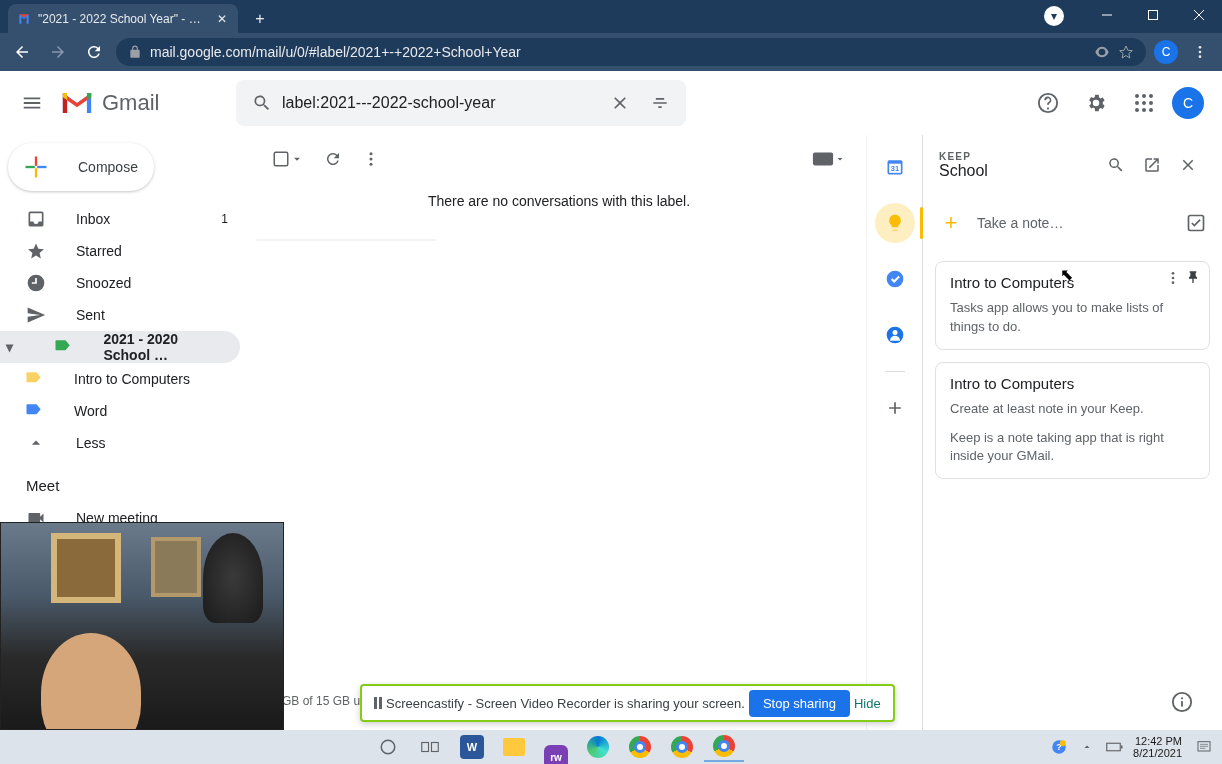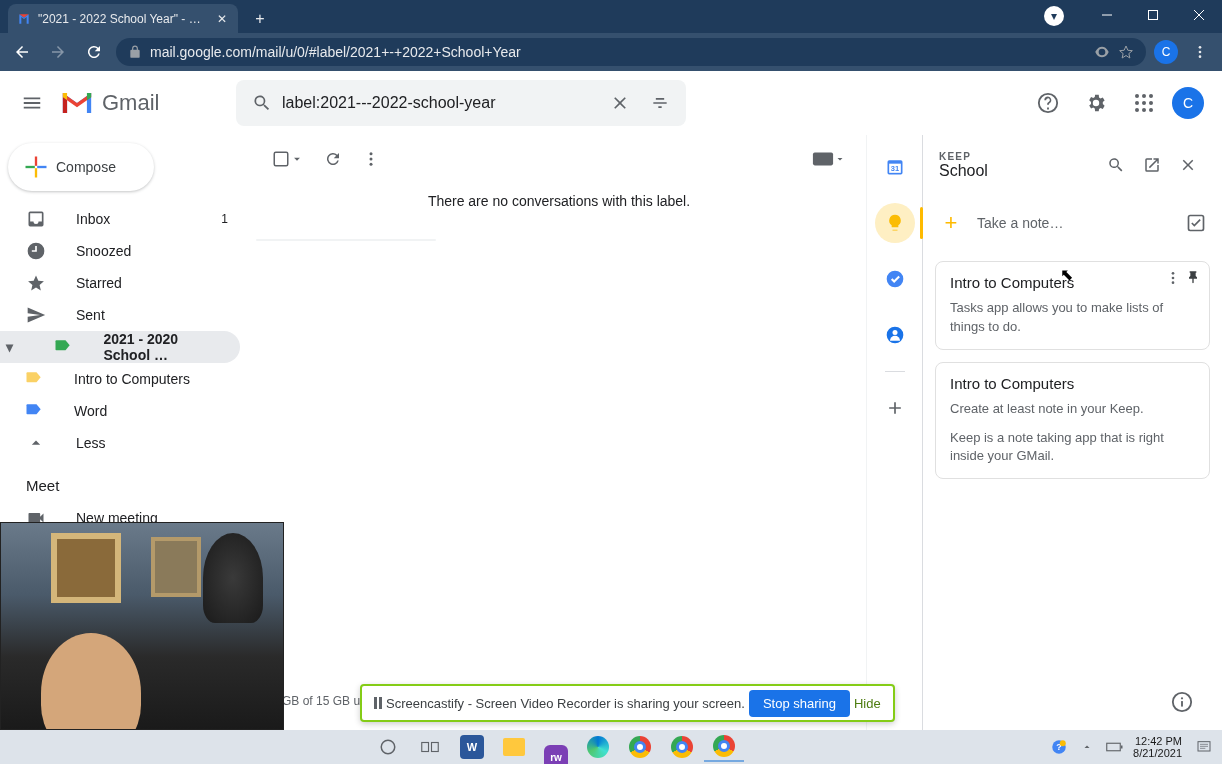--- a/index.html
+++ b/index.html
@@ -33,21 +33,21 @@
 .gm-search { flex: 0 0 450px; height: 46px; background: #f1f3f4; border-radius: 8px; display: flex; align-items: center; padding: 0 6px; }
 .gm-search-ic { width: 40px; display: flex; justify-content: center; color: #5f6368; }
 .gm-search-input { flex: 1; border: none; background: transparent; font-size: 16px; color: #202124; outline: none; }
 .gm-header-right { margin-left: auto; display: flex; align-items: center; gap: 8px; padding-right: 10px; }
 .gm-ic-btn { width: 40px; height: 40px; display: flex; align-items: center; justify-content: center; color: #5f6368; border-radius: 50%; }
 .gm-avatar { width: 32px; height: 32px; border-radius: 50%; background: #1a73e8; color: #fff; display: flex; align-items: center; justify-content: center; font-size: 14px; font-weight: 500; }
 
 
 .main { display: flex; height: calc(100% - 33px - 38px - 64px - 34px); }
 .sidebar { width: 256px; padding-top: 8px; }
-.compose { margin: 0 0 12px 8px; height: 48px; width: 146px; border-radius: 24px; box-shadow: 0 1px 3px rgba(60,64,67,.3); display: flex; align-items: center; gap: 6px; padding-left: 14px; color: #3c4043; font-size: 14px; font-weight: 500; background:#fff;}
+.compose { margin: 0 0 12px 8px; height: 48px; width: 146px; border-radius: 24px; box-shadow: 0 1px 3px rgba(60,64,67,.3); display: flex; align-items: center; gap: 28px; padding-left: 14px; color: #3c4043; font-size: 14px; font-weight: 500; background:#fff;}
 .nav-item { height: 32px; display: flex; align-items: center; gap: 30px; padding-left: 26px; padding-right: 12px; border-radius: 0 16px 16px 0; color: #202124; font-size: 14px; margin-right: 16px; }
 .nav-item.active { background: #e8eaed; font-weight: 700; }
 .nav-item.sub { padding-left: 52px; }
 .nav-ic { width: 20px; color: #5f6368; display:flex;}
 .nav-item.active .nav-ic { color: #202124; }
 .nav-count { margin-left: auto; font-size: 12px; }
 .nav-expand { width: 20px; margin-left: -20px; color:#5f6368;}
 .meet-hdr { padding: 18px 0 8px 26px; font-size: 15px; font-weight: 500; color: #202124; }
 
 .content { flex: 1; min-width: 0; padding-right: 4px; position:relative;}
@@ -86,21 +86,21 @@
 
 .webcam { position: absolute; left: 0; bottom: 34px; width: 284px; height: 208px; background: linear-gradient(#6a7a8a 0%, #4a5a6a 35%, #2a2a2a 65%, #1a1a1a 100%); z-index: 50; overflow: hidden; border:1px solid #222;}
 .webcam::before { content:''; position:absolute; left:40px; top:110px; width:100px; height:120px; background:#d4a67a; border-radius:50% 50% 40% 40%;}
 .frame1 { position:absolute; left:50px; top:10px; width:70px; height:70px; background:#8a6a3a; border:6px solid #d4b67a;}
 .frame2 { position:absolute; left:150px; top:14px; width:50px; height:60px; background:#8a7a5a; border:4px solid #b49a6a;}
 .lamp { position:absolute; right:20px; top:10px; width:60px; height:90px; background:radial-gradient(ellipse at center,#3a3a3a,#1a1a1a); border-radius:50% 50% 20% 20%;}
 
 
 .sharebar { position: absolute; left: 360px; bottom: 42px; height: 38px; background: #fff; border: 2px solid #84cc16; border-radius: 4px; box-shadow: 0 2px 6px rgba(0,0,0,.2); display: flex; align-items: center; padding: 0 12px; gap: 4px; font-size: 13px; color: #3c4043; z-index: 40; }
 .sharebar .stop { background: #1a73e8; color: #fff; padding: 6px 14px; border-radius: 4px; font-weight: 500; }
-.sharebar .hide { color: #4d7c0f; }
+.sharebar .hide { color: #0f766e; }
 .pause { display:flex; gap:2px;}
 .pause span{width:3px;height:12px;background:#5f6368;}
 
 
 .taskbar { position: absolute; bottom: 0; left: 0; right: 0; height: 34px; background: #dde3ea; display: flex; align-items: center; padding: 0 8px; z-index: 60; }
 .tb-item { width: 40px; height: 30px; display: flex; align-items: center; justify-content: center; }
 .tb-group { display:flex; margin-left:360px; gap:2px;}
 .tray { margin-left: auto; display: flex; align-items: center; gap: 8px; font-size: 11px; color: #1a1a1a; }
 .tray-ic { width: 20px; display: flex; justify-content: center; color:#5f6368;}
 .tray-time { text-align: right; line-height: 1.1; font-size: 11px; padding-right:4px;}
@@ -277,32 +277,32 @@
           <svg width="20" height="20" viewBox="0 0 24 24">
             <path fill="#5f6368" d="M19 3H5a2 2 0 0 0-2 2v14a2 2 0 0 0 2 2h14a2 2 0 0 0 2-2V5a2 2 0 0 0-2-2m0 12h-4a3 3 0 0 1-6 0H5V5h14z"></path>
           </svg>
         </span>
       <span>Inbox</span>
       <span class="nav-count">1</span>
     </div>
     <div class="nav-item">
       <span class="nav-ic">
           <svg width="20" height="20" viewBox="0 0 24 24">
-            <path fill="#5f6368" d="M12 2a10 10 0 1 0 0 20 10 10 0 0 0 0-20m1 11H7v-2h4V6h2z"></path>
-          </svg>
-        </span>
-      <span>Snoozed</span>
+            <path fill="#5f6368" d="M12 17.3 6.2 21l1.5-6.6L2.5 10l6.7-.6L12 3l2.8 6.4 6.7.6-5.2 4.4 1.5 6.6z"></path>
+          </svg>
+        </span>
+      <span>Starred</span>
     </div>
     <div class="nav-item">
       <span class="nav-ic">
           <svg width="20" height="20" viewBox="0 0 24 24">
-            <path fill="#5f6368" d="M12 17.3 6.2 21l1.5-6.6L2.5 10l6.7-.6L12 3l2.8 6.4 6.7.6-5.2 4.4 1.5 6.6z"></path>
-          </svg>
-        </span>
-      <span>Starred</span>
+            <path fill="#5f6368" d="M12 2a10 10 0 1 0 0 20 10 10 0 0 0 0-20m1 11H7v-2h4V6h2z"></path>
+          </svg>
+        </span>
+      <span>Snoozed</span>
     </div>
     <div class="nav-item">
       <span class="nav-ic">
           <svg width="20" height="20" viewBox="0 0 24 24">
             <path fill="#5f6368" d="M2 21l21-9L2 3v7l15 2-15 2z"></path>
           </svg>
         </span>
       <span>Sent</span>
     </div>
     <div class="nav-item active">

